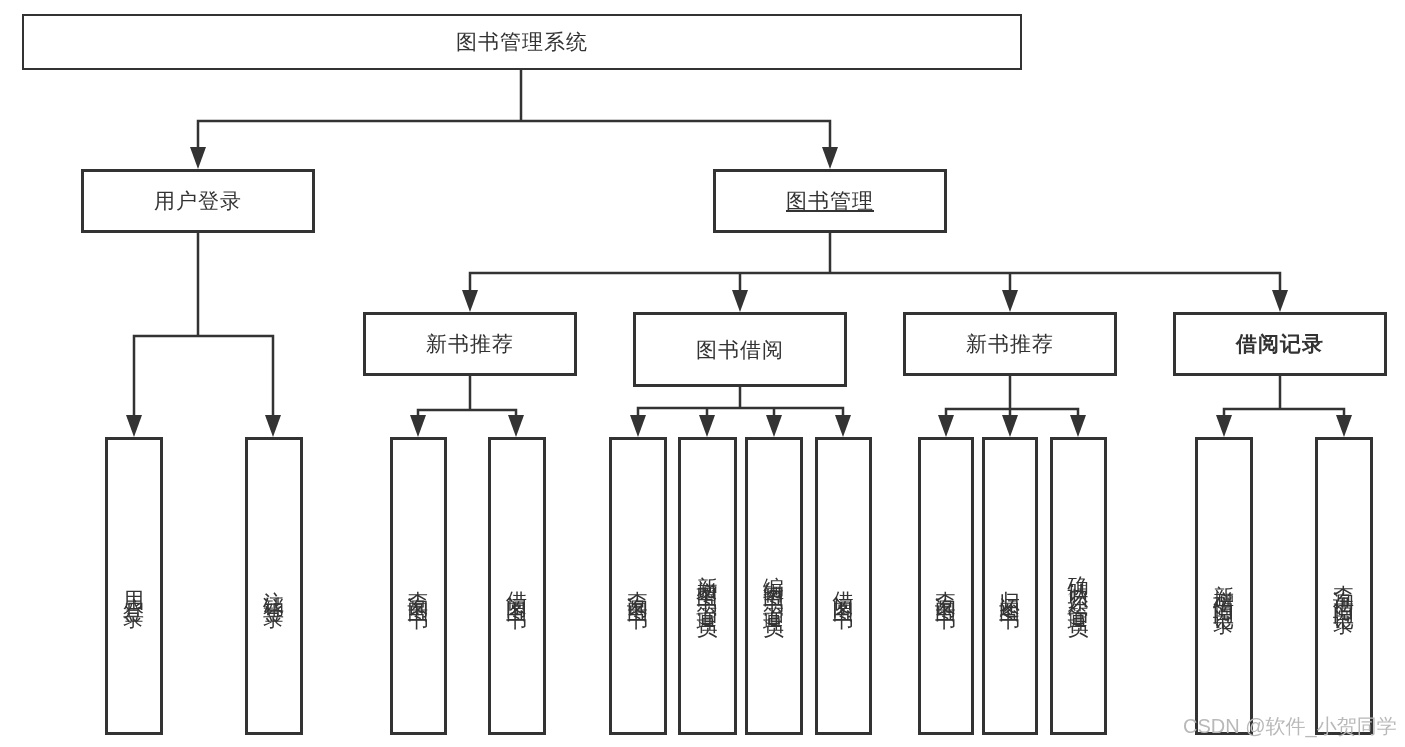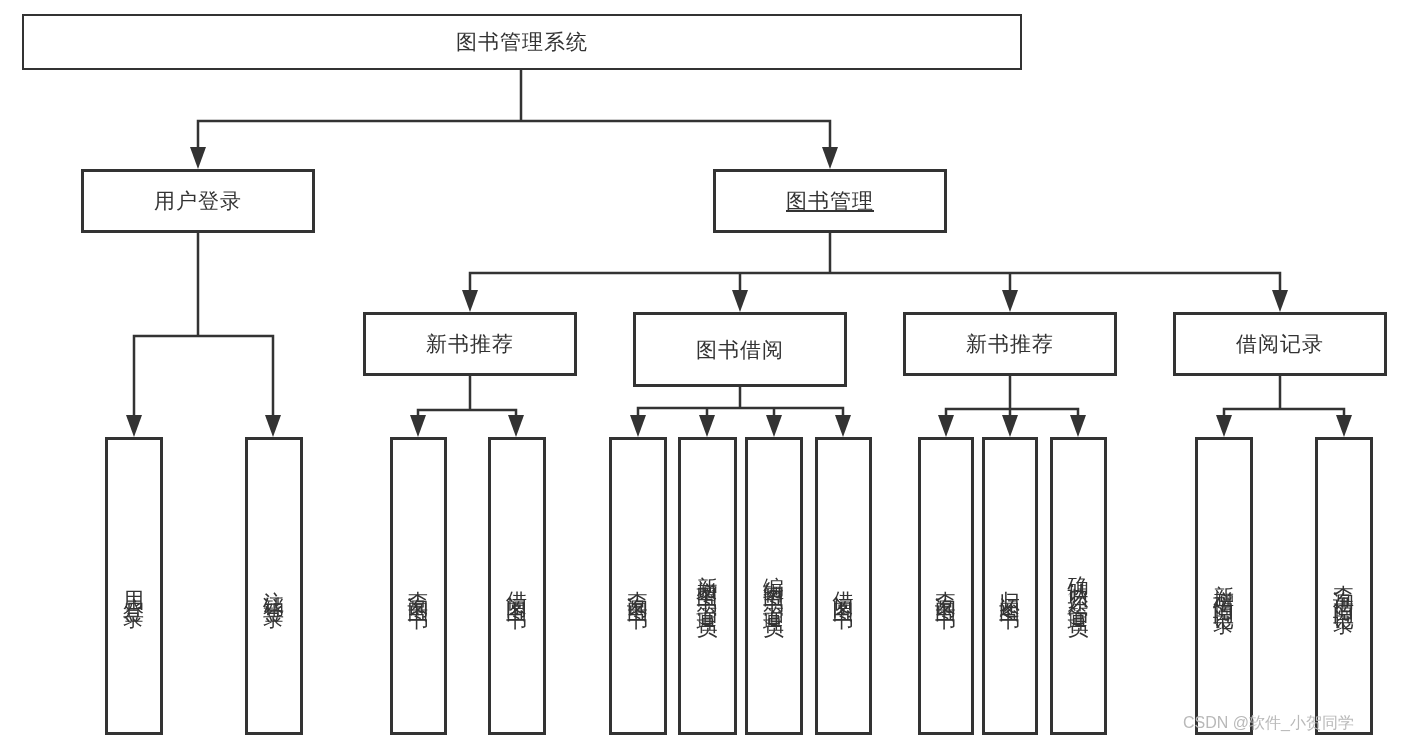--- a/index.html
+++ b/index.html
@@ -34,21 +34,21 @@
   .leaf span{
     writing-mode:vertical-rl;
     font-size:21px;color:#333333;
     letter-spacing:6px;
     line-height:1.1;
     white-space:nowrap;
   }
   .watermark{
     position:absolute;
     left:1183px;top:713px;
-    font-size:16px;
+    font-size:20px;
     color:#b9b9b9;
     z-index:3;
     white-space:nowrap;
   }
 </style>
 </head>
 <body>
 
 <div id="canvas">
 
@@ -100,21 +100,21 @@
   </svg>
 
   <div class="hbox title" style="left:22px;top:14px;width:1000px;height:56px;">图书管理系统</div>
 
   <div class="hbox" style="left:81px;top:169px;width:234px;height:64px;">用户登录</div>
   <div class="hbox" style="left:713px;top:169px;width:234px;height:64px;text-decoration:underline;">图书管理</div>
 
   <div class="hbox" style="left:363px;top:312px;width:214px;height:64px;">新书推荐</div>
   <div class="hbox" style="left:633px;top:312px;width:214px;height:75px;">图书借阅</div>
   <div class="hbox" style="left:903px;top:312px;width:214px;height:64px;">新书推荐</div>
-  <div class="hbox" style="left:1173px;top:312px;width:214px;height:64px;">借阅记录</div>
+  <div class="hbox" style="left:1173px;top:312px;width:214px;height:64px;font-weight:bold;">借阅记录</div>
 
   <div class="leaf" style="left:105px;top:437px;">
     <span>用户登录</span>
   </div>
   <div class="leaf" style="left:245px;top:437px;">
     <span>注销登录</span>
   </div>
 
   <div class="leaf" style="left:390px;top:437px;width:57px;">
     <span>查询图书</span>

